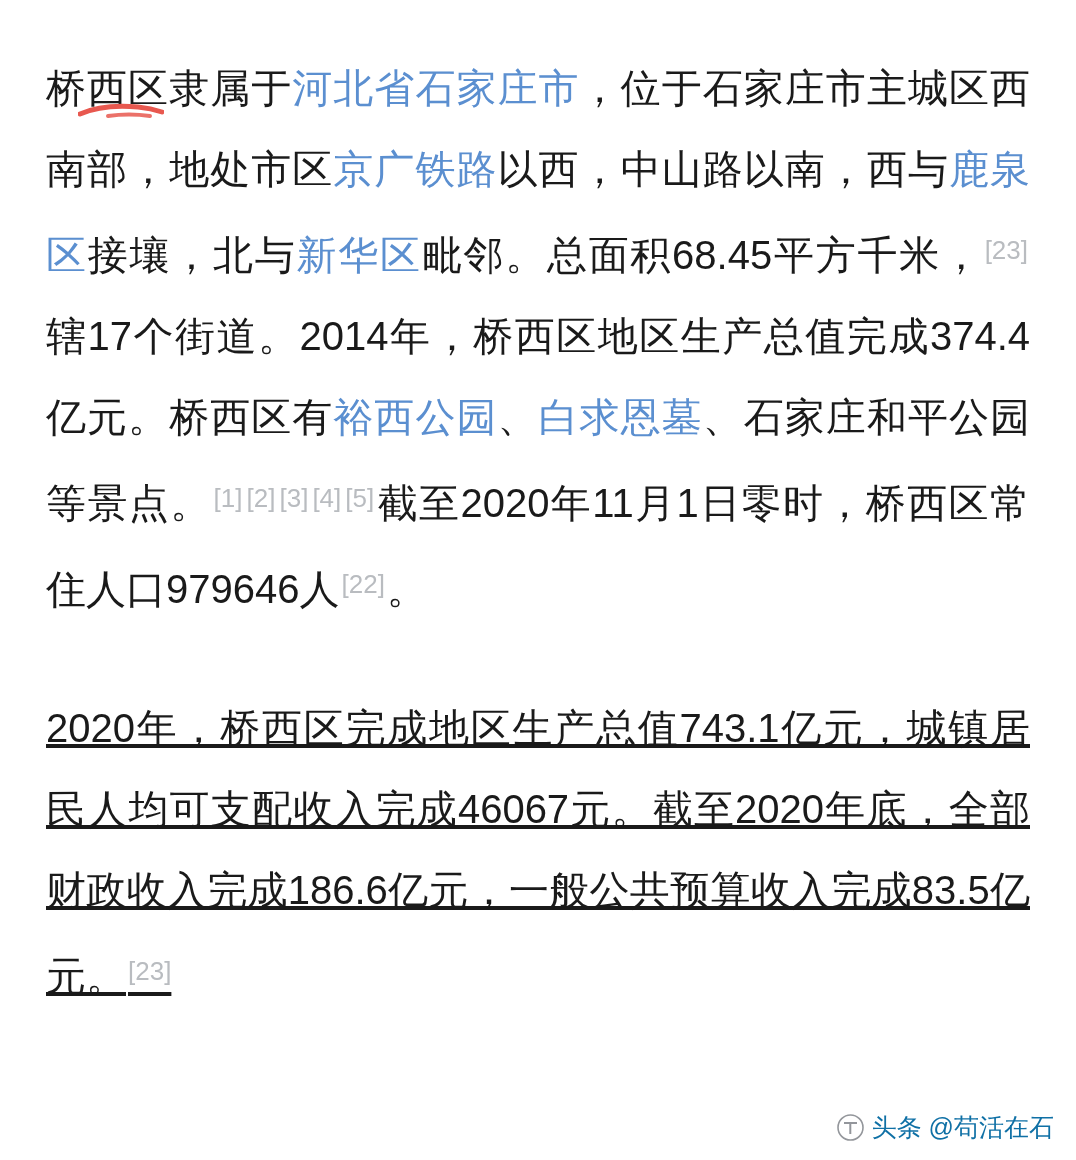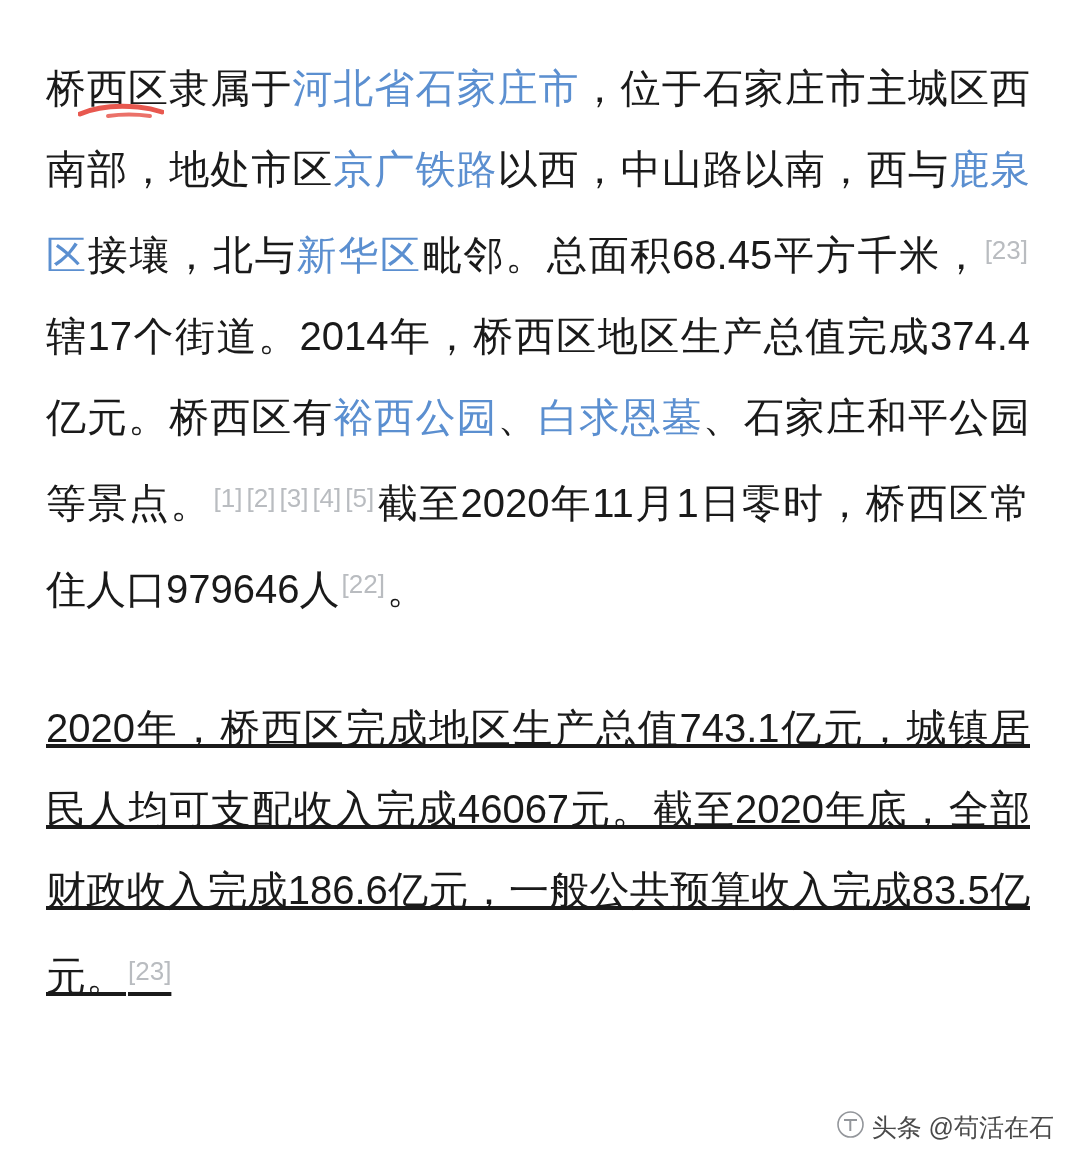--- a/index.html
+++ b/index.html
@@ -51,23 +51,23 @@
     top: 98px;
     width: 86px;
     height: 26px;
     pointer-events: none;
   }
   .watermark {
     position: absolute;
     right: 22px;
     bottom: 16px;
     display: flex;
-    align-items: flex-start;
+    align-items: center;
     gap: 8px;
-    color: #404040;
+    color: #0369a1;
     font-size: 25px;
     opacity: 0.95;
   }
   .wm-logo {
     display: inline-block;
     width: 27px;
     height: 27px;
   }
   .wm-text {
     white-space: nowrap;

